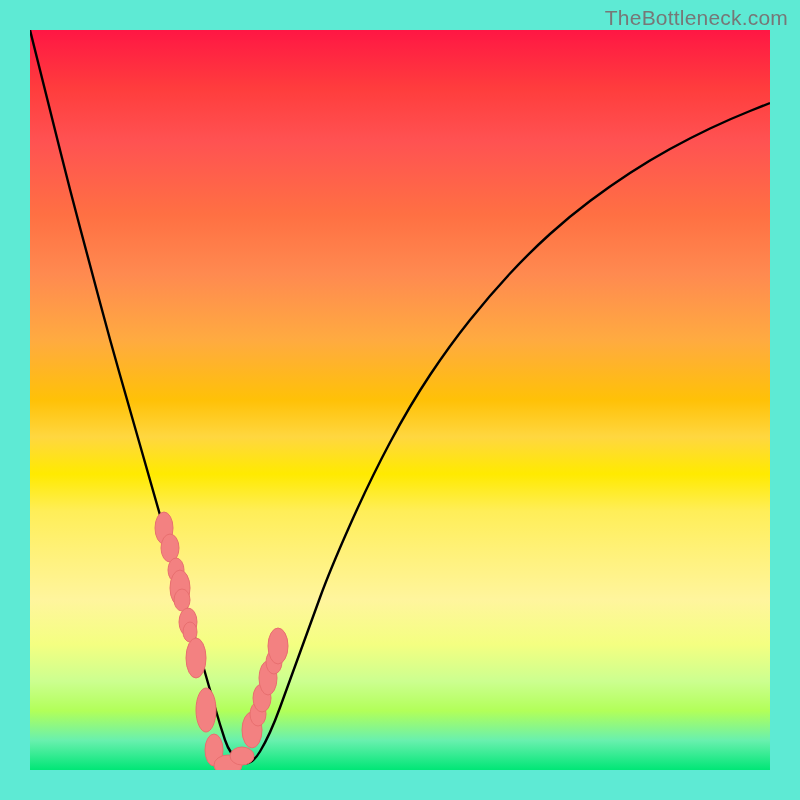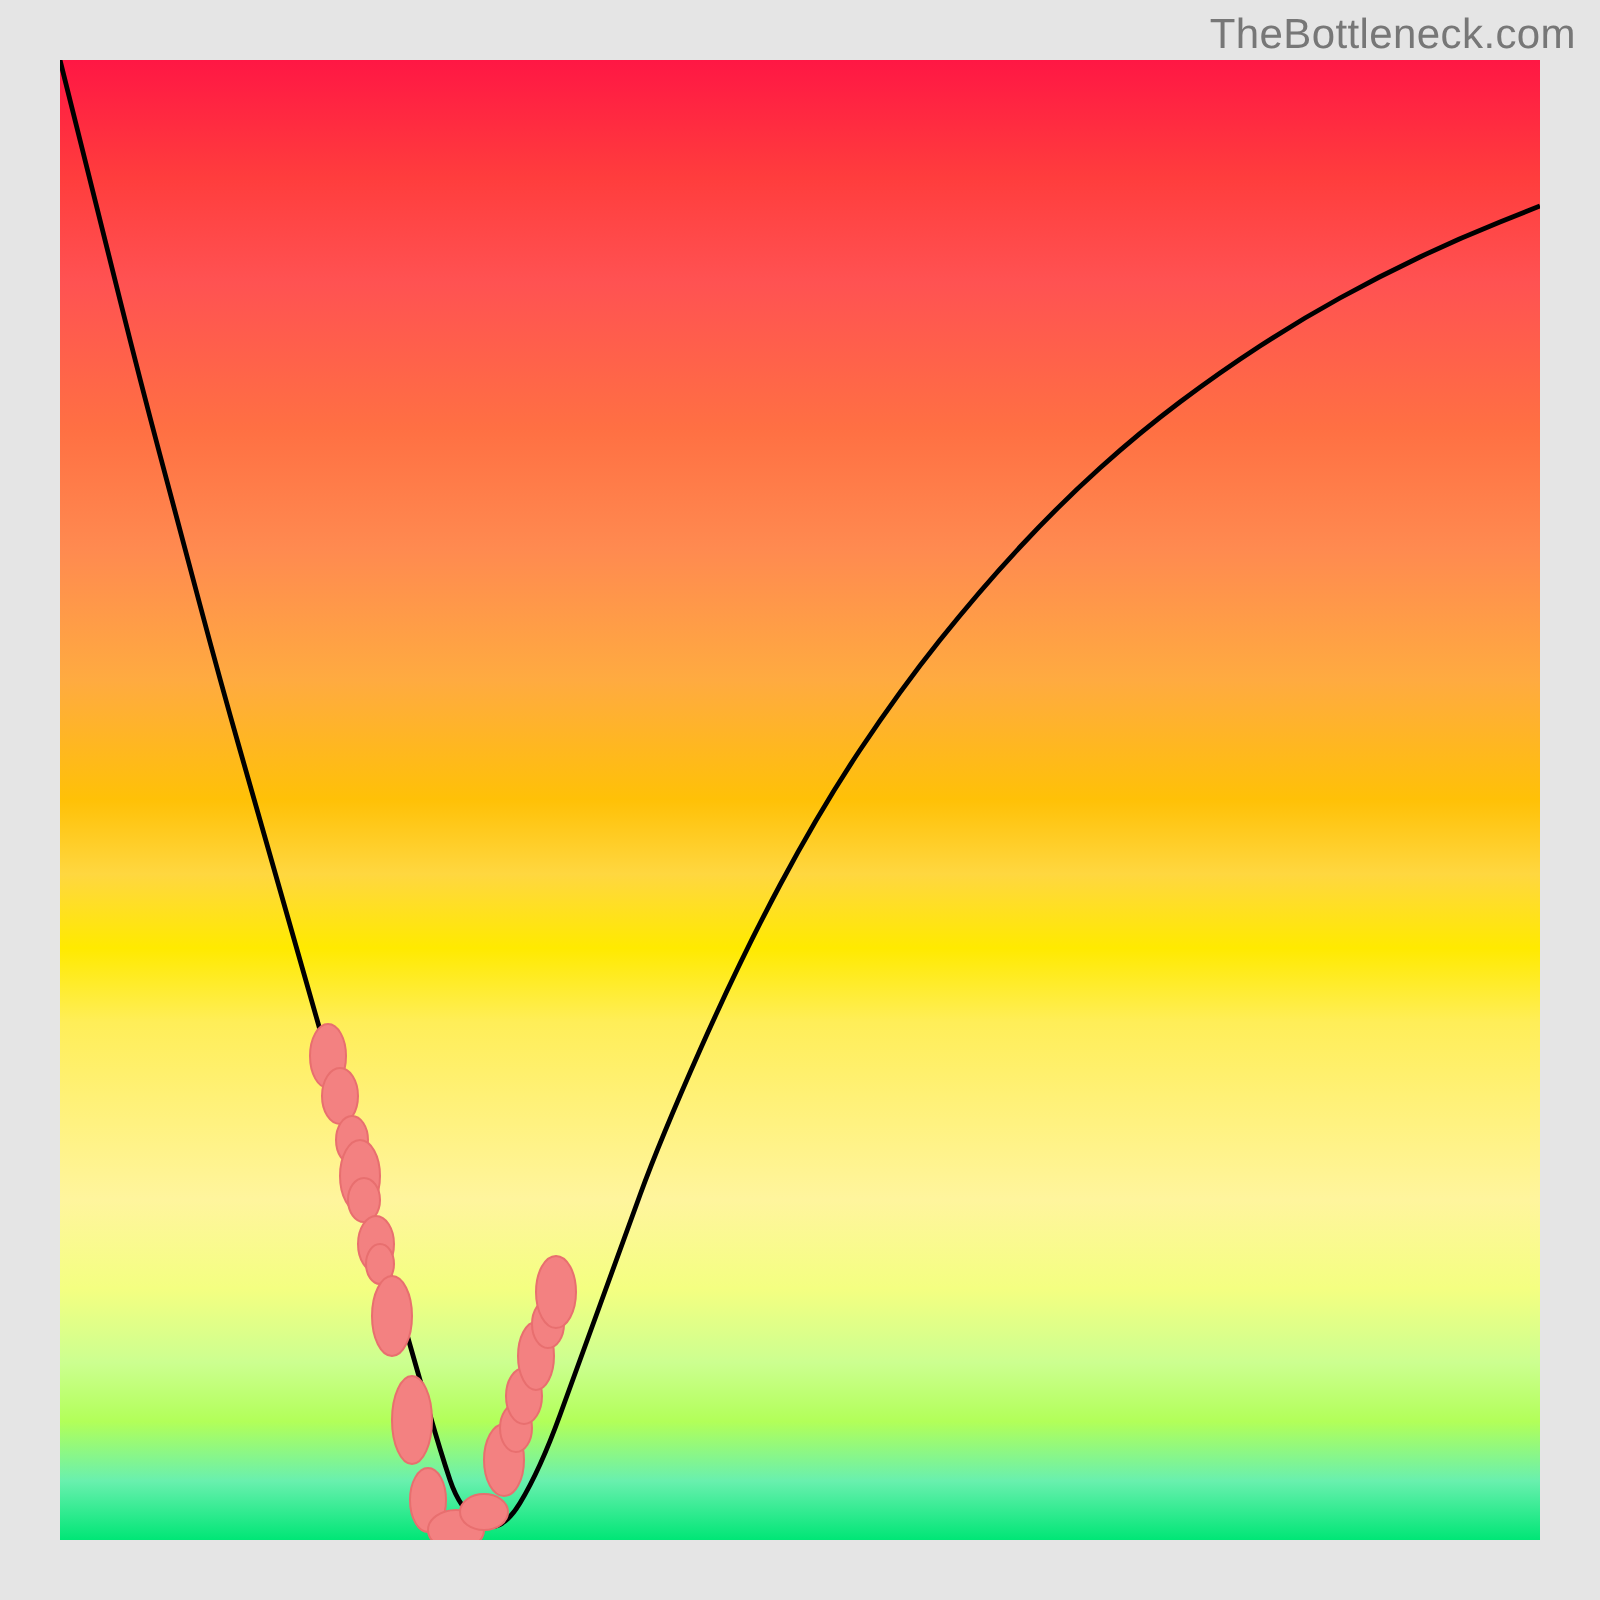--- a/index.html
+++ b/index.html
@@ -8,21 +8,21 @@
     width: 800px;
     height: 800px;
     overflow: hidden;
     background: #000;
     font-family: Arial, Helvetica, sans-serif;
   }
   .frame {
     position: relative;
     width: 800px;
     height: 800px;
-    background: #e5e5e5;
+    background: #5eead4;
   }
   .plot-area {
     position: absolute;
     left: 30px;
     top: 30px;
     width: 740px;
     height: 740px;
     background: linear-gradient(to bottom,
       #ff1744 0%,
       #ff3d3d 8%,

